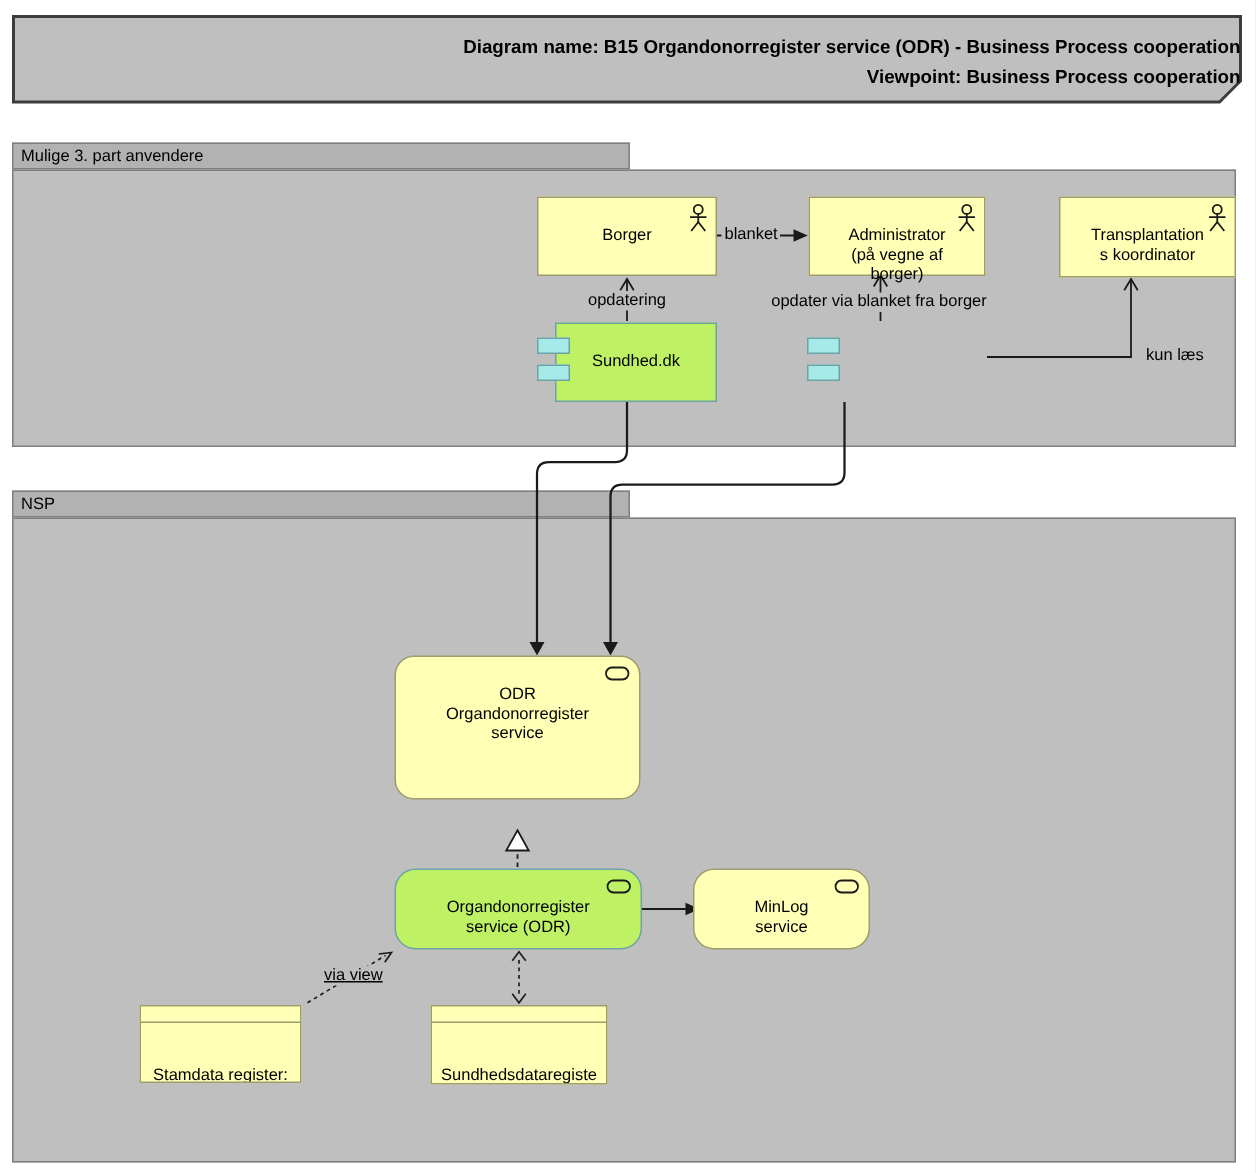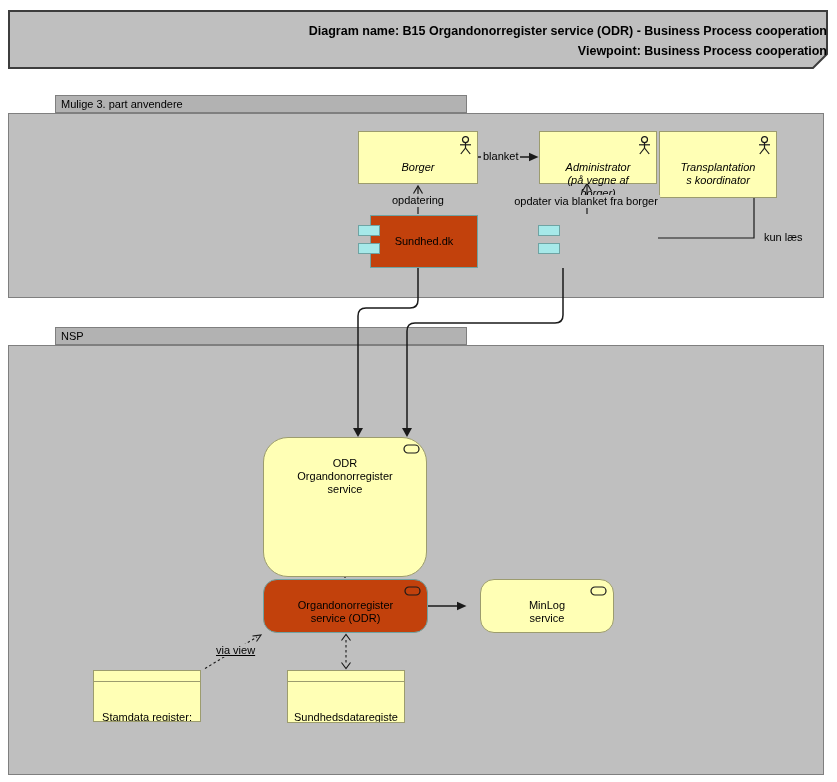--- a/index.html
+++ b/index.html
@@ -8,29 +8,29 @@
 
   
   .title-shape{position:absolute;left:8px;top:10px;z-index:2;}
   .title-text{position:absolute;left:8px;top:10px;width:819px;height:58px;z-index:3;
               padding:11px 0 0 14px;box-sizing:border-box;font-size:12.5px;font-weight:bold;line-height:20px;text-align:right;}
   .title-row{white-space:pre;}
   .title-label{display:inline-block;width:100px;}
 
   
   .group-header{position:absolute;background:#b2b2b2;border:1px solid #7f7f7f;z-index:1;
-                font-size:11px;line-height:17px;padding-left:5px;box-sizing:border-box;margin-left:47px;}
+                font-size:11px;line-height:17px;padding-left:5px;box-sizing:border-box;}
   .group-body{position:absolute;background:#bfbfbf;border:1px solid #7f7f7f;z-index:0;box-sizing:border-box;}
 
   
   .node{position:absolute;box-sizing:border-box;z-index:10;font-size:11px;line-height:13px;
         text-align:center;white-space:pre-line;}
   .yellow{background:#ffffb5;border:1px solid #9c9c6e;}
-  .cyan{background:#c2410c;border:1px solid #6fa3a3;}
-  .actor-box{padding-top:16px;font-style:italic;}
+  .cyan{background:#bef264;border:1px solid #6fa3a3;}
+  .actor-box{padding-top:6px;}
   .comp-box{padding-top:6px;}
   .rounded-big{border-radius:13px;padding-top:6px;}
   .rounded{border-radius:14px;padding-top:6px;}
   .nub{position:absolute;width:22px;height:11px;background:#a6e9e9;border:1px solid #6fa3a3;
        box-sizing:border-box;z-index:11;}
   .data-object{padding-top:14px;overflow:hidden;}
   .data-band{position:absolute;left:-1px;top:-1px;right:-1px;height:12px;background:#ffffb5;
              border:1px solid #9c9c6e;box-sizing:border-box;}
 
   .icon-actor{position:absolute;top:4px;right:5px;width:13px;height:19px;}
@@ -117,59 +117,59 @@
 borger)</span>
     <svg class="icon-actor" viewBox="0 0 13 19">
       <circle cx="6.5" cy="3.6" r="3" fill="none" stroke="#1a1a1a" stroke-width="1.2"></circle>
       <line x1="6.5" y1="6.6" x2="6.5" y2="12" stroke="#1a1a1a" stroke-width="1.2"></line>
       <line x1="1" y1="8.8" x2="12" y2="8.8" stroke="#1a1a1a" stroke-width="1.2"></line>
       <line x1="6.5" y1="12" x2="1.8" y2="18" stroke="#1a1a1a" stroke-width="1.2"></line>
       <line x1="6.5" y1="12" x2="11.2" y2="18" stroke="#1a1a1a" stroke-width="1.2"></line>
     </svg>
   </div>
 
-  <div class="node yellow actor-box" style="left:659px;top:131px;width:118px;height:67px;">
+  <div class="node yellow actor-box" style="left:706px;top:131px;width:118px;height:54px;">
     <span>Transplantation
 s koordinator</span>
     <svg class="icon-actor" viewBox="0 0 13 19">
       <circle cx="6.5" cy="3.6" r="3" fill="none" stroke="#1a1a1a" stroke-width="1.2"></circle>
       <line x1="6.5" y1="6.6" x2="6.5" y2="12" stroke="#1a1a1a" stroke-width="1.2"></line>
       <line x1="1" y1="8.8" x2="12" y2="8.8" stroke="#1a1a1a" stroke-width="1.2"></line>
       <line x1="6.5" y1="12" x2="1.8" y2="18" stroke="#1a1a1a" stroke-width="1.2"></line>
       <line x1="6.5" y1="12" x2="11.2" y2="18" stroke="#1a1a1a" stroke-width="1.2"></line>
     </svg>
   </div>
 
   <div class="node cyan comp-box" style="left:370px;top:215px;width:108px;height:53px;">
     <span>Sundhed.dk</span>
   </div>
   <div class="nub" style="left:358px;top:225px;"></div>
   <div class="nub" style="left:358px;top:243px;"></div>
 
   <div class="nub" style="left:538px;top:225px;"></div>
   <div class="nub" style="left:538px;top:243px;"></div>
 
-  <div class="node yellow rounded-big" style="left:263px;top:437px;width:164px;height:140px;border-radius:25px;">
+  <div class="node yellow rounded-big" style="left:263px;top:437px;width:164px;height:96px;">
     <span>ODR
 Organdonorregister
 service</span>
     <svg class="icon-service" viewBox="0 0 17 10">
       <rect x="1" y="1" width="15" height="8" rx="4" ry="4" fill="none" stroke="#1a1a1a" stroke-width="1.2"></rect>
     </svg>
   </div>
 
   <div class="node cyan rounded" style="left:263px;top:579px;width:165px;height:54px;">
     <span>Organdonorregister
 service (ODR)</span>
     <svg class="icon-service" viewBox="0 0 17 10">
       <rect x="1" y="1" width="15" height="8" rx="4" ry="4" fill="none" stroke="#1a1a1a" stroke-width="1.2"></rect>
     </svg>
   </div>
 
-  <div class="node yellow rounded" style="left:480px;top:579px;width:134px;height:54px;">
+  <div class="node yellow rounded" style="left:462px;top:579px;width:118px;height:54px;">
     <span>MinLog
 service</span>
     <svg class="icon-service" viewBox="0 0 17 10">
       <rect x="1" y="1" width="15" height="8" rx="4" ry="4" fill="none" stroke="#1a1a1a" stroke-width="1.2"></rect>
     </svg>
   </div>
 
   <div class="node yellow data-object" style="left:93px;top:670px;width:108px;height:52px;">
     <div class="data-band"></div>
     <span>Stamdata register:

